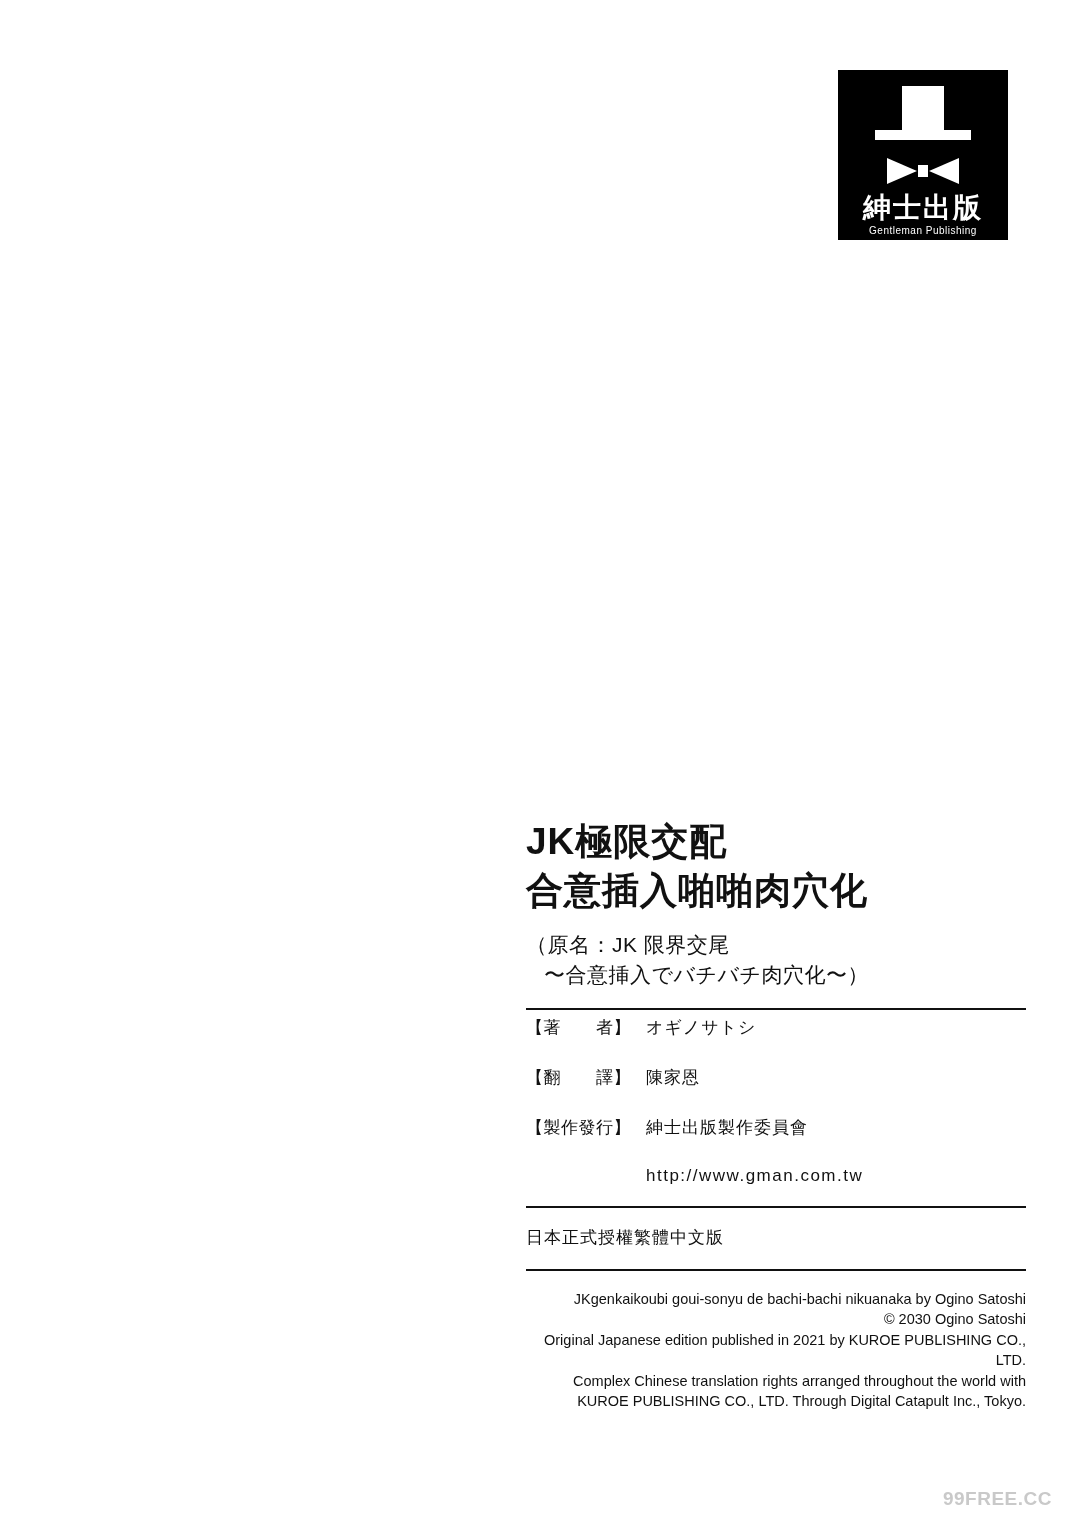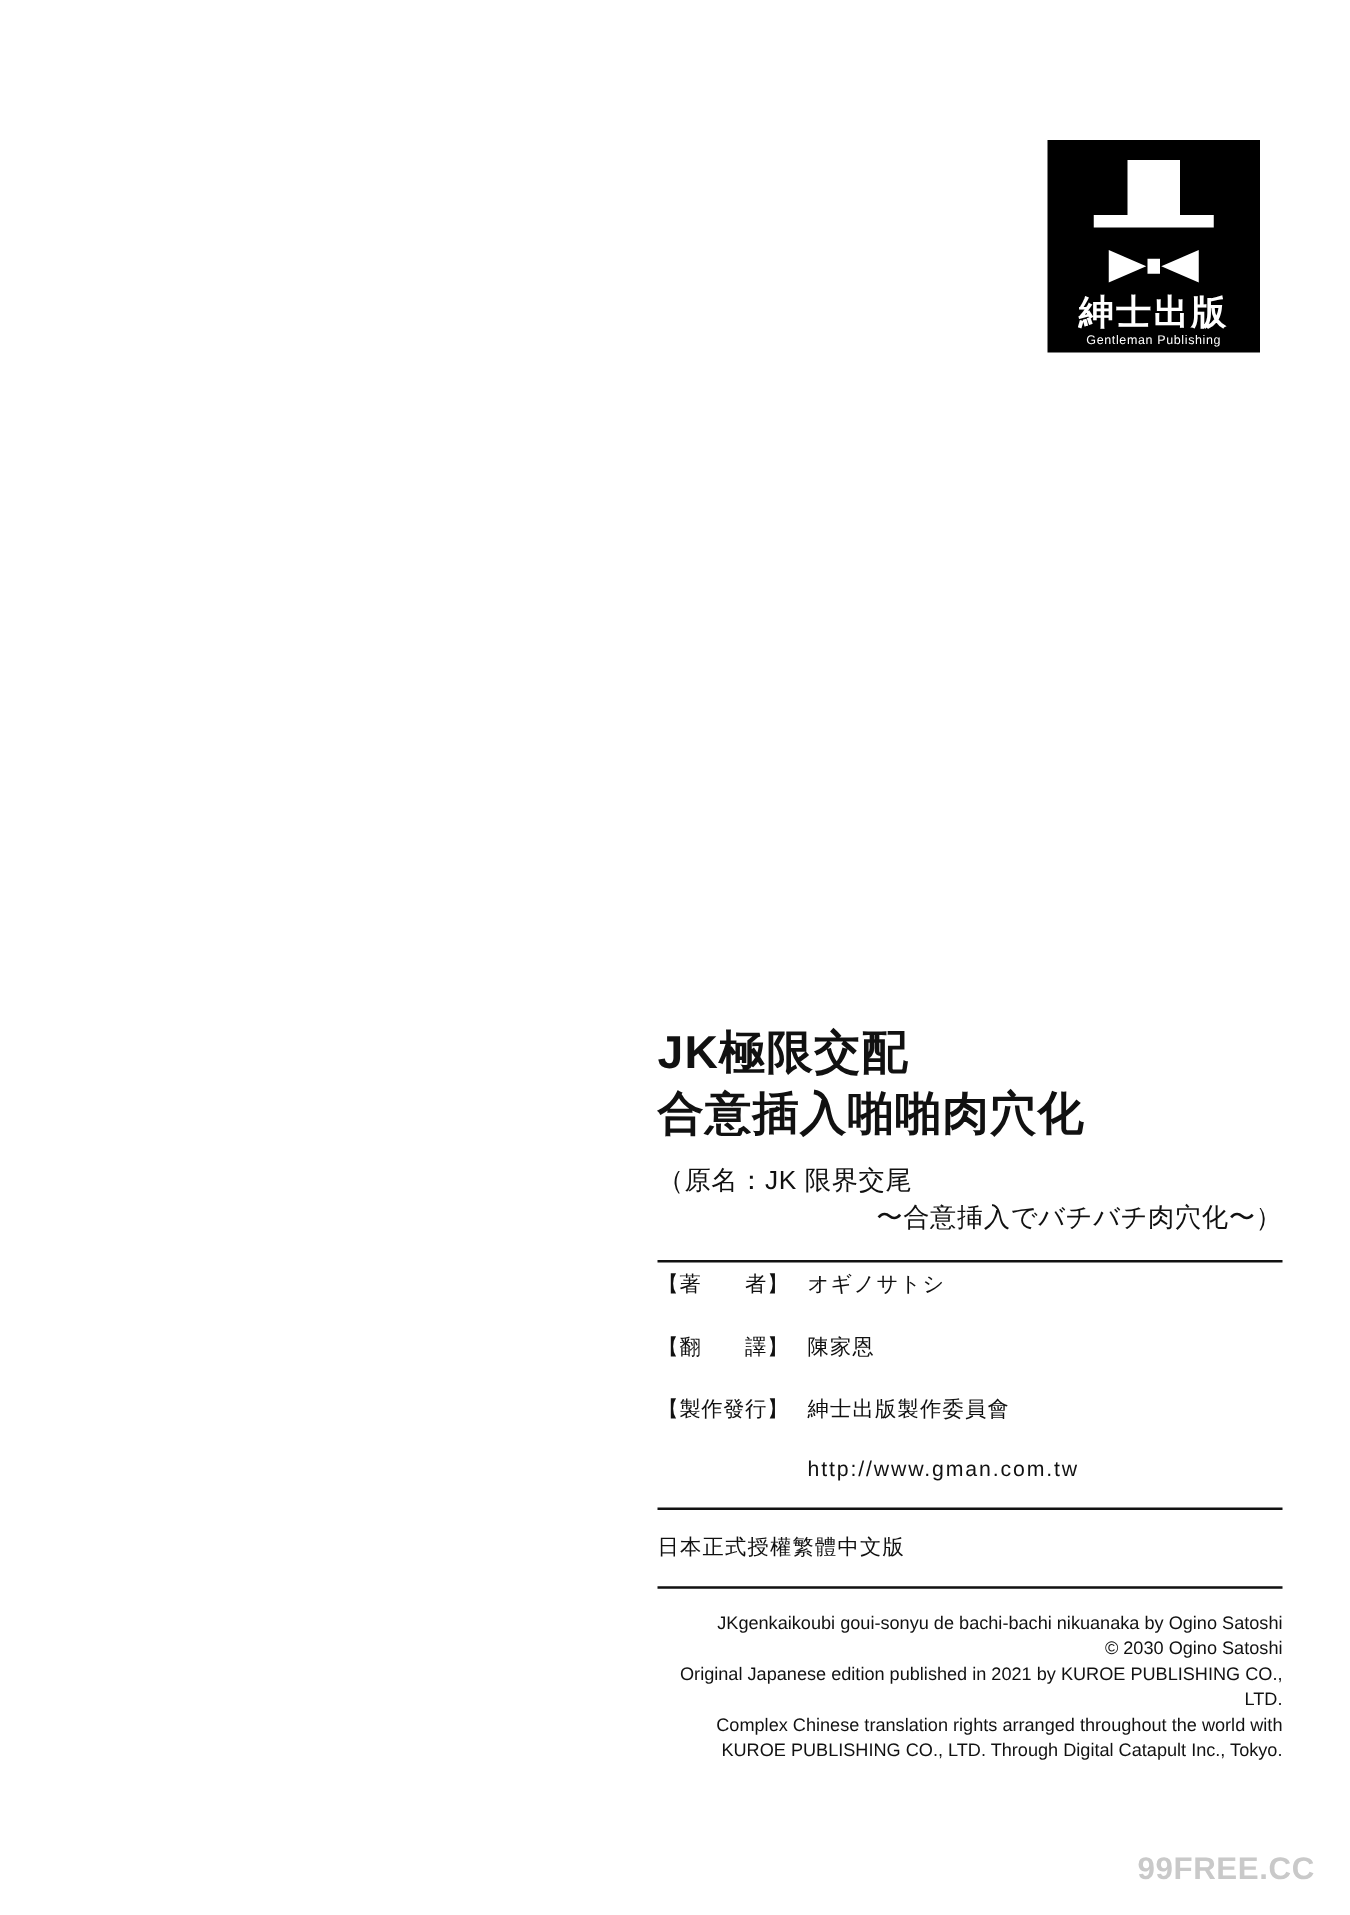--- a/index.html
+++ b/index.html
@@ -23,21 +23,20 @@
     left: 838px;
     width: 170px;
     height: 170px;
     background: #000000;
     display: flex;
     flex-direction: column;
     align-items: center;
     justify-content: flex-start;
     box-sizing: border-box;
     padding-top: 16px;
-    margin-top: 42px;
   }
   .logo-hat {
     position: relative;
     width: 96px;
     height: 66px;
   }
   .logo-hat .crown {
     position: absolute;
     left: 27px;
     top: 0;
@@ -117,21 +116,20 @@
   }
   .title-sub {
     font-size: 21px;
     line-height: 1.45;
     margin: 14px 0 0 0;
     letter-spacing: 0.5px;
   }
   .title-sub .indent {
     display: block;
     padding-left: 18px;
-    text-align: right;
   }
   .rule {
     border: 0;
     border-top: 2px solid #111111;
     margin: 17px 0 0 0;
     width: 100%;
   }
   .credits {
     margin-top: 6px;
   }
@@ -175,21 +173,21 @@
   .eng-block p {
     margin: 0;
     text-align: right;
   }
 
   
   .watermark {
     position: absolute;
     right: 28px;
     bottom: 22px;
-    font-size: 25px;
+    font-size: 19px;
     font-weight: bold;
     color: #c9c9c9;
     letter-spacing: 0.5px;
   }
 </style>
 </head>
 <body>
 
 <div class="logo-box">
   <div class="logo-hat">

